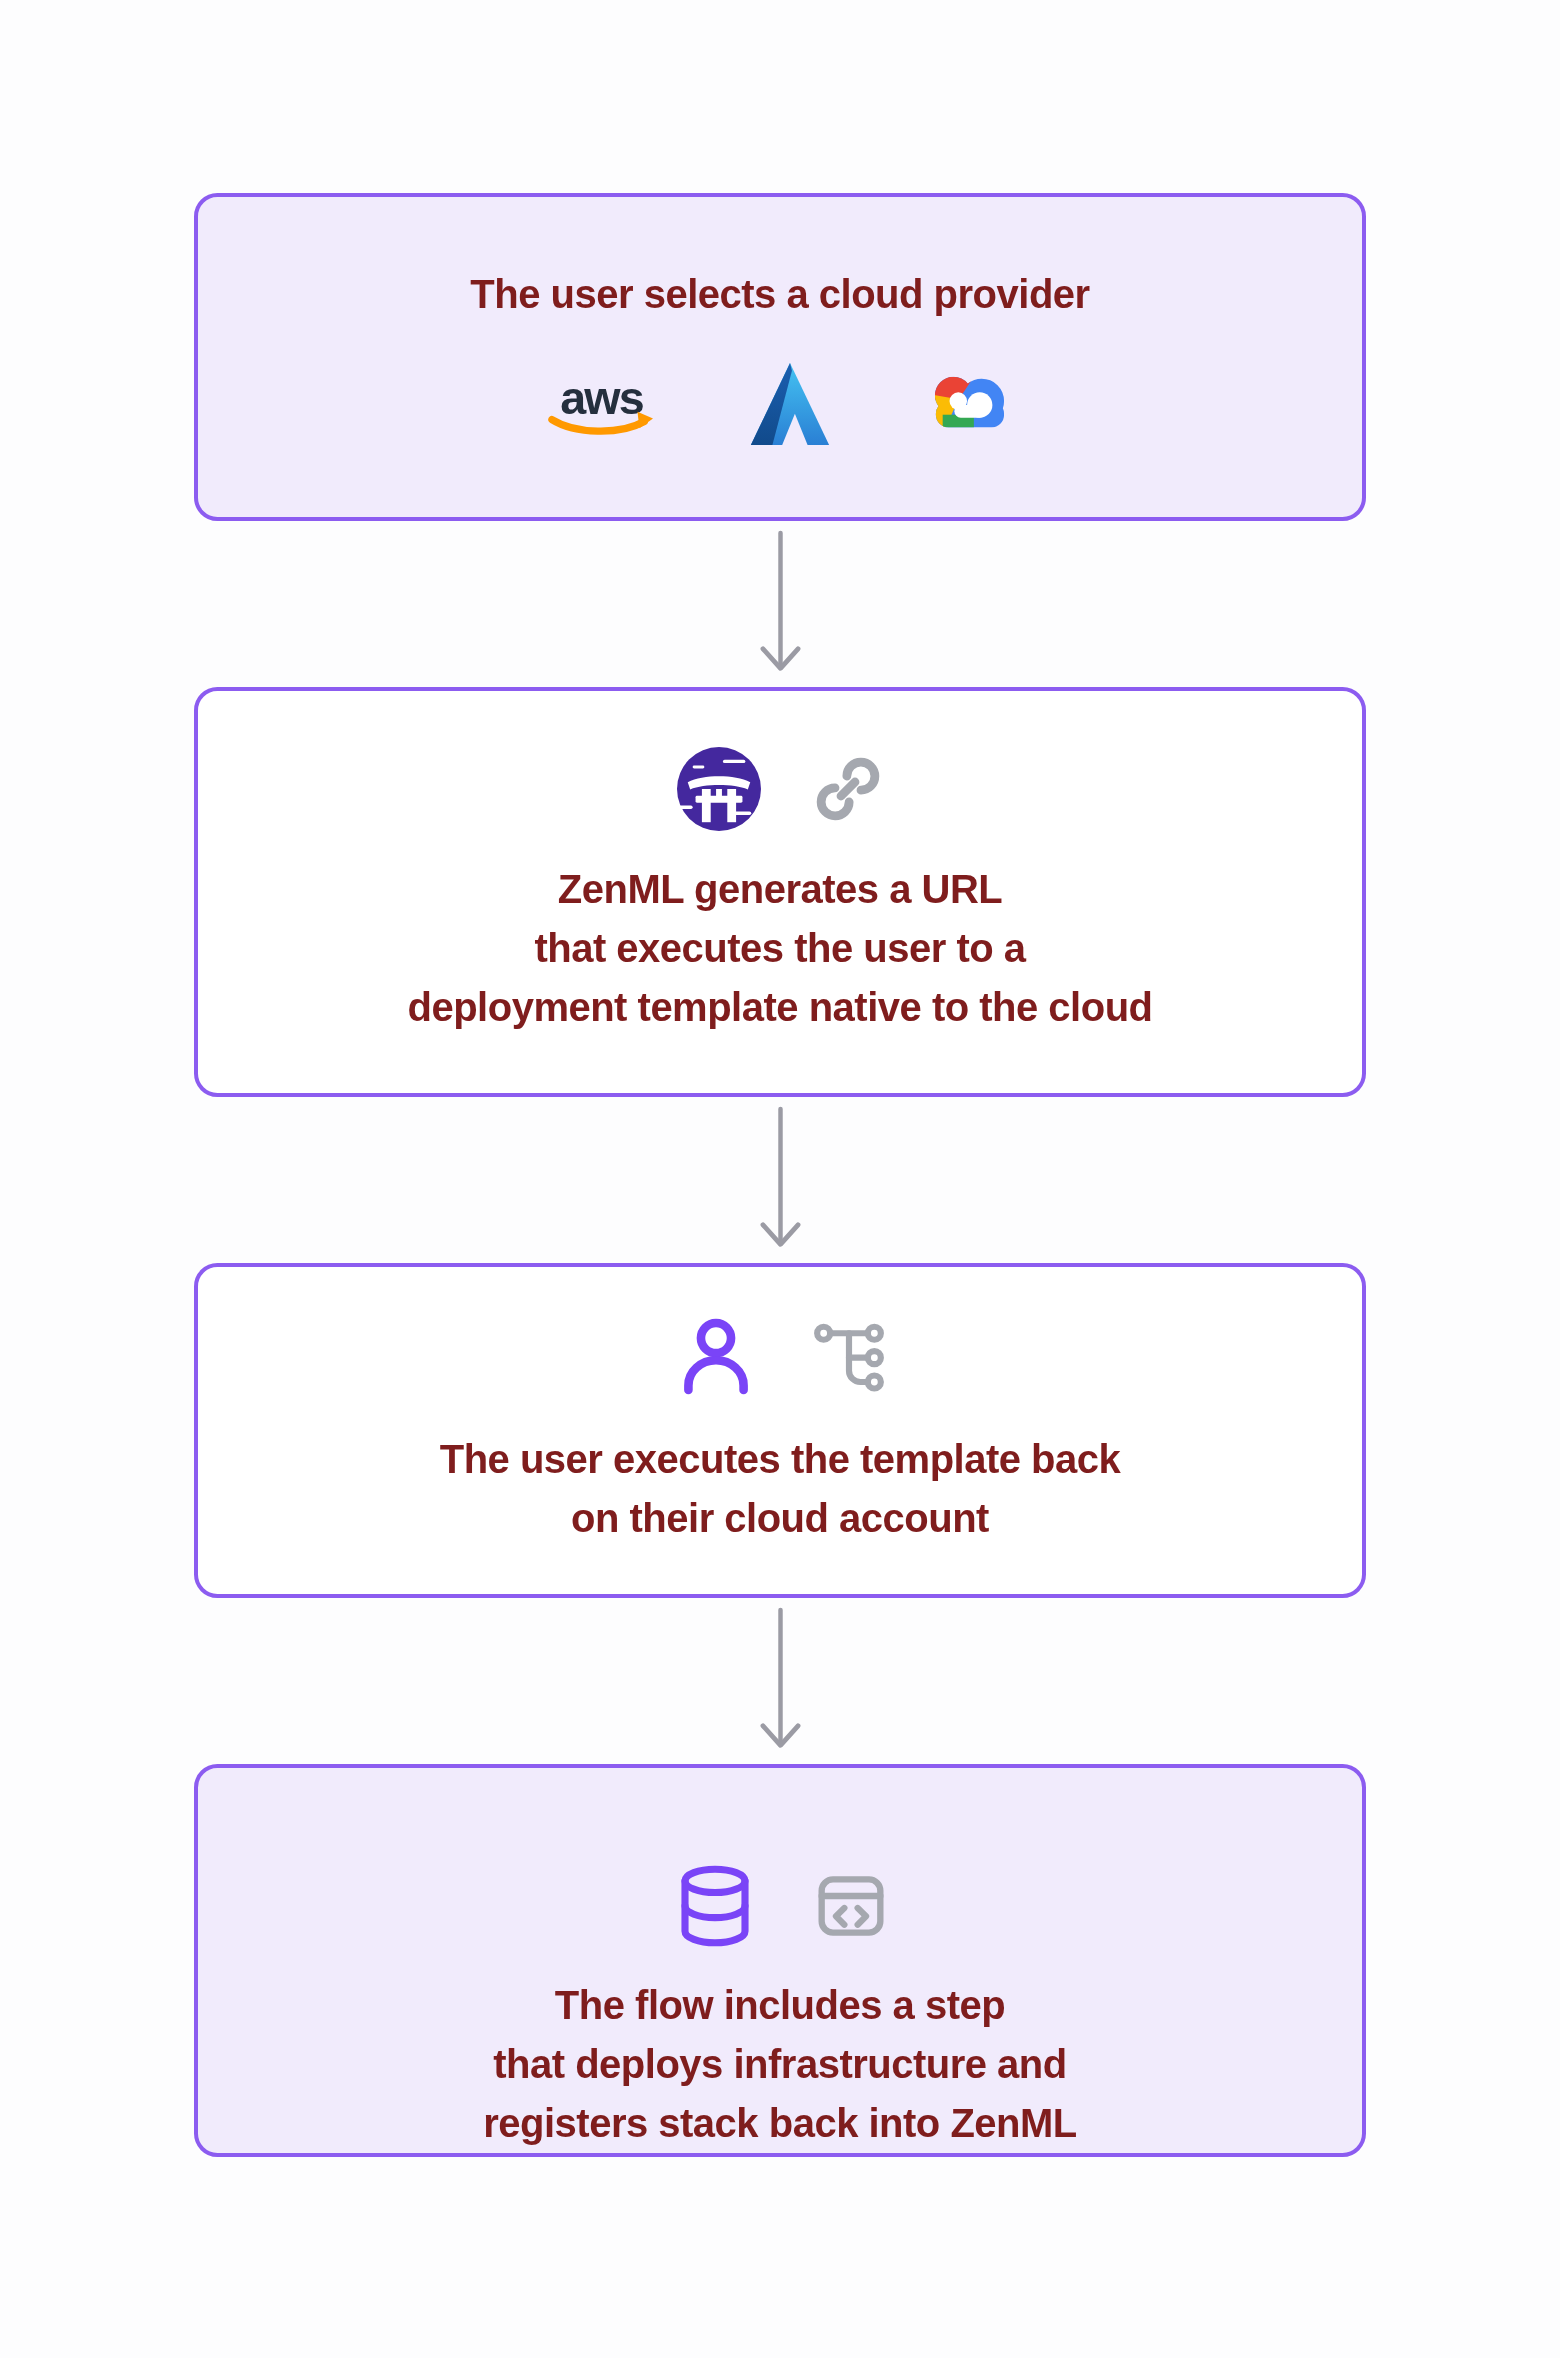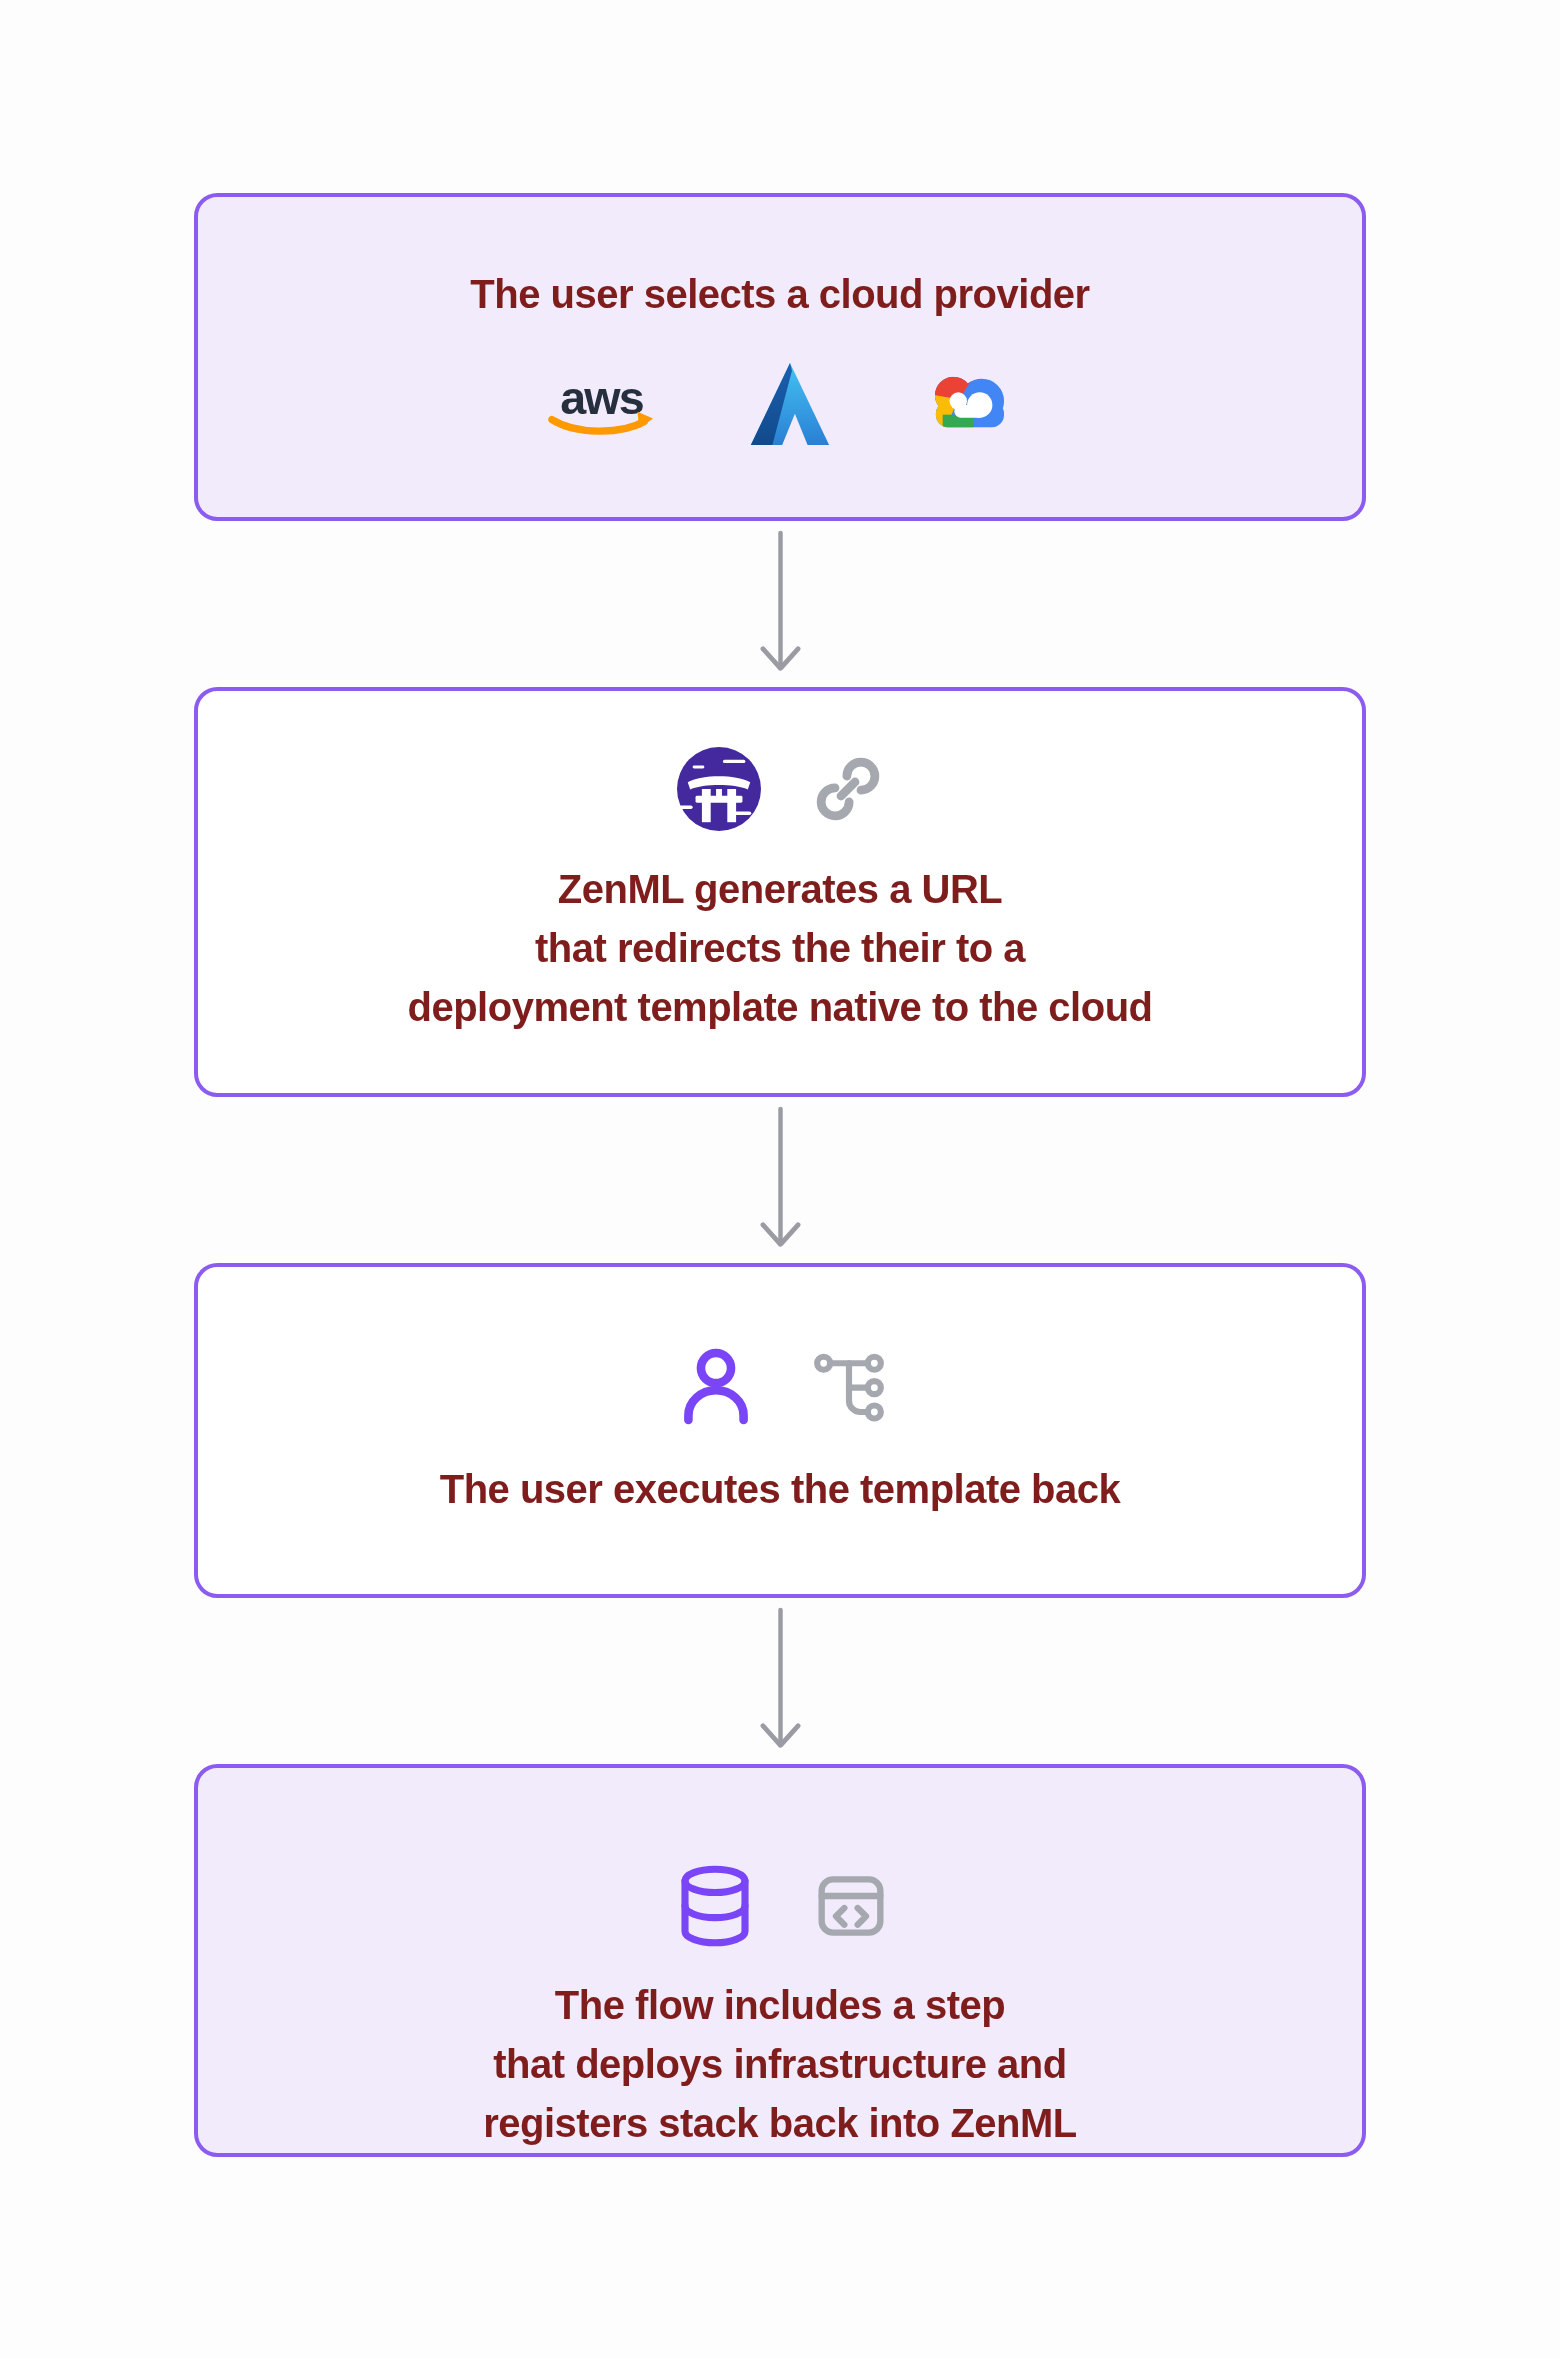--- a/index.html
+++ b/index.html
@@ -118,21 +118,21 @@
         <g stroke="#a5a8af" stroke-width="4.4" fill="none" stroke-linecap="round">
           <path transform="translate(24.5,11.5) rotate(45)" d="M-5,5 A7,7 0 1 1 5,5"></path>
           <path transform="translate(11.5,24.5) rotate(225)" d="M-5,5 A7,7 0 1 1 5,5"></path>
           <path d="M14.5,21.5 L21.5,14.5"></path>
         </g>
       </svg>
 
     </div>
     <div class="card-text">
       <p class="line">ZenML generates a URL</p>
-      <p class="line">that redirects the their to a</p>
+      <p class="line">that executes the user to a</p>
       <p class="line">deployment template native to the cloud</p>
     </div>
   </section>
 
   <div class="arrow-wrap">
     <svg width="43" height="148" viewBox="0 0 44 152">
       <line x1="22" y1="3" x2="22" y2="138" stroke="#9b9ba4" stroke-width="4.6" stroke-linecap="round"></line>
       <polyline points="4,122 22,142 40,122" fill="none" stroke="#9b9ba4" stroke-width="5" stroke-linecap="round" stroke-linejoin="round"></polyline>
     </svg>
   </div>
@@ -155,20 +155,21 @@
           <circle cx="4.2" cy="5" r="2"></circle>
           <circle cx="19.8" cy="5" r="2"></circle>
           <circle cx="19.8" cy="12.5" r="2"></circle>
           <circle cx="19.8" cy="20" r="2"></circle>
         </g>
       </svg>
 
     </div>
     <div class="card-text">
       <p class="line">The user executes the template back</p>
+      <p class="line">on their cloud account</p>
     </div>
   </section>
 
   <div class="arrow-wrap">
     <svg width="43" height="148" viewBox="0 0 44 152">
       <line x1="22" y1="3" x2="22" y2="138" stroke="#9b9ba4" stroke-width="4.6" stroke-linecap="round"></line>
       <polyline points="4,122 22,142 40,122" fill="none" stroke="#9b9ba4" stroke-width="5" stroke-linecap="round" stroke-linejoin="round"></polyline>
     </svg>
   </div>
 

